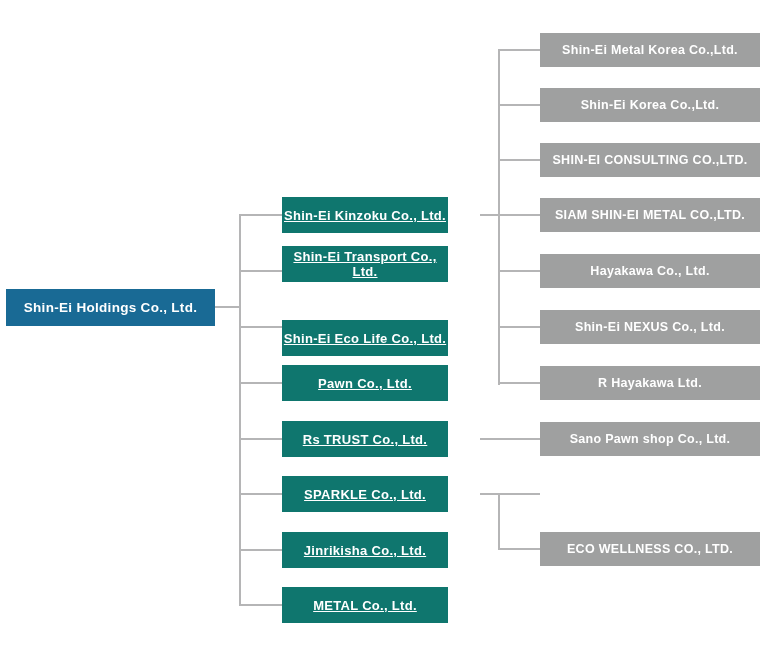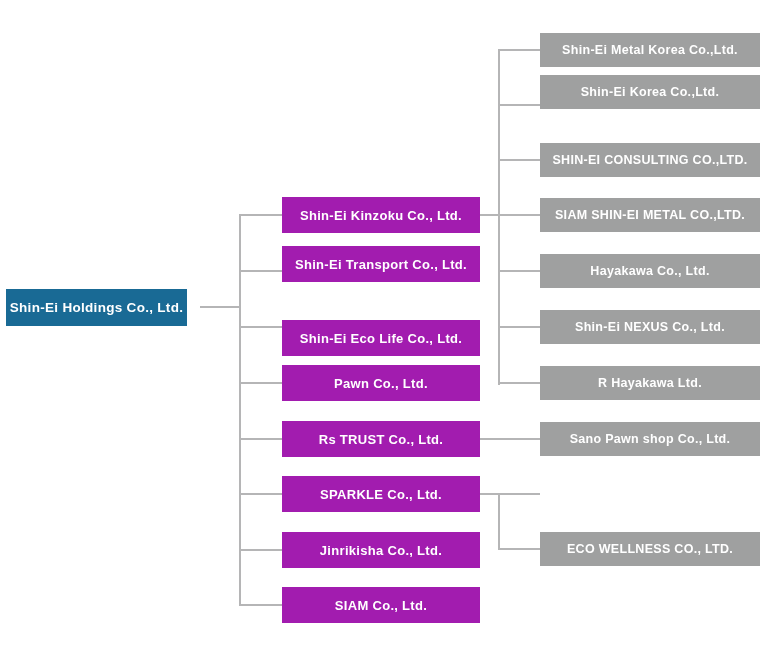--- a/index.html
+++ b/index.html
@@ -22,31 +22,32 @@
     justify-content: center;
     text-align: center;
     color: #ffffff;
     font-weight: bold;
     letter-spacing: 0.3px;
     box-sizing: border-box;
   }
   .box.root {
     left: 6px;
     top: 289px;
-    width: 181px;
+    width: 209px;
     height: 37px;
     background: #196a95;
     font-size: 13.5px;
   }
   .box.mid {
     left: 282px;
-    width: 198px;
+    width: 166px;
     height: 36px;
-    background: #a21caf;
+    background: #0f766e;
     font-size: 13px;
+    text-decoration: underline;
   }
   .box.aff {
     left: 540px;
     width: 220px;
     height: 34px;
     background: #9fa0a0;
     font-size: 12.5px;
   }
   .hl {
     position: absolute;
@@ -91,24 +92,24 @@
 
   <div class="box root">Shin-Ei Holdings Co., Ltd.</div>
 
   <div class="box mid" style="top:197px">Shin-Ei Kinzoku Co., Ltd.</div>
   <div class="box mid" style="top:246px">Shin-Ei Transport Co., Ltd.</div>
   <div class="box mid" style="top:320px">Shin-Ei Eco Life Co., Ltd.</div>
   <div class="box mid" style="top:365px">Pawn Co., Ltd.</div>
   <div class="box mid" style="top:421px">Rs TRUST Co., Ltd.</div>
   <div class="box mid" style="top:476px">SPARKLE Co., Ltd.</div>
   <div class="box mid" style="top:532px">Jinrikisha Co., Ltd.</div>
-  <div class="box mid" style="top:587px">SIAM Co., Ltd.</div>
+  <div class="box mid" style="top:587px">METAL Co., Ltd.</div>
 
   <div class="box aff" style="top:33px">Shin-Ei Metal Korea Co.,Ltd.</div>
-  <div class="box aff" style="top:75px">Shin-Ei Korea Co.,Ltd.</div>
+  <div class="box aff" style="top:88px">Shin-Ei Korea Co.,Ltd.</div>
   <div class="box aff" style="top:143px">SHIN-EI CONSULTING CO.,LTD.</div>
   <div class="box aff" style="top:198px">SIAM SHIN-EI METAL CO.,LTD.</div>
   <div class="box aff" style="top:254px">Hayakawa Co., Ltd.</div>
   <div class="box aff" style="top:310px">Shin-Ei NEXUS Co., Ltd.</div>
   <div class="box aff" style="top:366px">R Hayakawa Ltd.</div>
   <div class="box aff" style="top:422px">Sano Pawn shop Co., Ltd.</div>
   <div class="box aff" style="top:532px">ECO WELLNESS CO., LTD.</div>
 
 </div>
 

